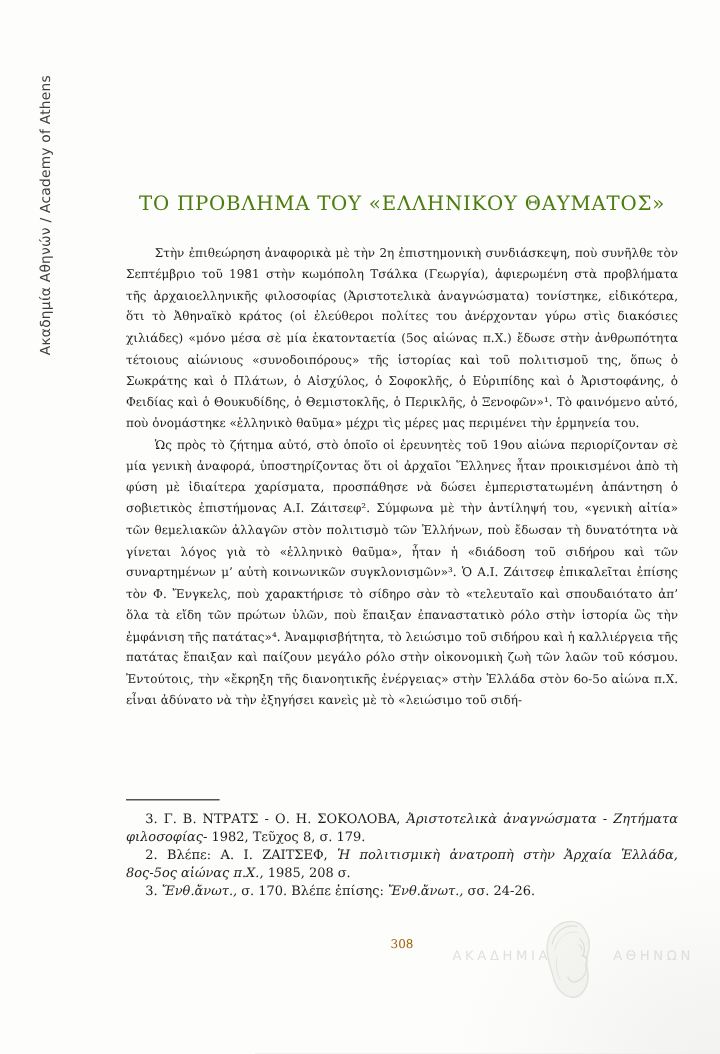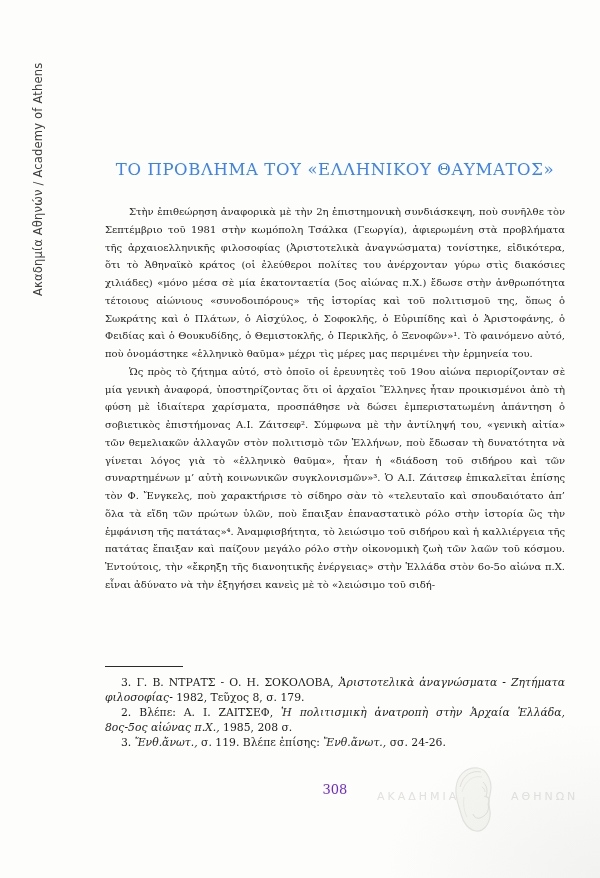--- a/index.html
+++ b/index.html
@@ -34,21 +34,21 @@
     color: #3e3e3e;
   }
   .title {
     position: absolute;
     top: 160px;
     left: 105px;
     width: 460px;
     text-align: center;
     font-size: 16.5px;
     letter-spacing: 0.6px;
-    color: #3b82f6;
+    color: #4d7c0f;
   }
   .body-block {
     position: absolute;
     top: 203px;
     left: 105px;
     width: 460px;
     height: 462px;
     overflow: hidden;
     font-size: 10px;
     line-height: 17.75px;
@@ -73,22 +73,22 @@
     text-align: justify;
   }
   .footnotes p { margin: 0; text-indent: 16px; }
   .footnotes .it { font-style: italic; }
   .page-number {
     position: absolute;
     top: 782px;
     left: 105px;
     width: 460px;
     text-align: center;
-    font-size: 13px;
-    color: #6d28d9;
+    font-size: 10px;
+    color: #a16207;
   }
   .wm-text {
     position: absolute;
     top: 790px;
     font-family: "DejaVu Sans", sans-serif;
     font-size: 11px;
     letter-spacing: 3px;
     color: #e2e1de;
     user-select: none;
   }
@@ -114,21 +114,21 @@
   <div class="body-block">
     <p>Στὴν ἐπιθεώρηση ἀναφορικὰ μὲ τὴν 2η ἐπιστημονικὴ συνδιάσκεψη, ποὺ συνῆλθε τὸν Σεπτέμβριο τοῦ 1981 στὴν κωμόπολη Τσάλκα (Γεωργία), ἀφιερωμένη στὰ προβλήματα τῆς ἀρχαιοελληνικῆς φιλοσοφίας (Ἀριστοτελικὰ ἀναγνώσματα) τονίστηκε, εἰδικότερα, ὅτι τὸ Ἀθηναϊκὸ κράτος (οἱ ἐλεύθεροι πολίτες του ἀνέρχονταν γύρω στὶς διακόσιες χιλιάδες) «μόνο μέσα σὲ μία ἑκατονταετία (5ος αἰώνας π.Χ.) ἔδωσε στὴν ἀνθρωπότητα τέτοιους αἰώνιους «συνοδοιπόρους» τῆς ἱστορίας καὶ τοῦ πολιτισμοῦ της, ὅπως ὁ Σωκράτης καὶ ὁ Πλάτων, ὁ Αἰσχύλος, ὁ Σοφοκλῆς, ὁ Εὐριπίδης καὶ ὁ Ἀριστοφάνης, ὁ Φειδίας καὶ ὁ Θουκυδίδης, ὁ Θεμιστοκλῆς, ὁ Περικλῆς, ὁ Ξενοφῶν»¹. Τὸ φαινόμενο αὐτό, ποὺ ὀνομάστηκε «ἑλληνικὸ θαῦμα» μέχρι τὶς μέρες μας περιμένει τὴν ἑρμηνεία του.</p>
     <p>Ὡς πρὸς τὸ ζήτημα αὐτό, στὸ ὁποῖο οἱ ἐρευνητὲς τοῦ 19ου αἰώνα περιορίζονταν σὲ μία γενικὴ ἀναφορά, ὑποστηρίζοντας ὅτι οἱ ἀρχαῖοι Ἕλληνες ἦταν προικισμένοι ἀπὸ τὴ φύση μὲ ἰδιαίτερα χαρίσματα, προσπάθησε νὰ δώσει ἐμπεριστατωμένη ἀπάντηση ὁ σοβιετικὸς ἐπιστήμονας Α.Ι. Ζάιτσεφ². Σύμφωνα μὲ τὴν ἀντίληψή του, «γενικὴ αἰτία» τῶν θεμελιακῶν ἀλλαγῶν στὸν πολιτισμὸ τῶν Ἑλλήνων, ποὺ ἔδωσαν τὴ δυνατότητα νὰ γίνεται λόγος γιὰ τὸ «ἑλληνικὸ θαῦμα», ἦταν ἡ «διάδοση τοῦ σιδήρου καὶ τῶν συναρτημένων μ’ αὐτὴ κοινωνικῶν συγκλονισμῶν»³. Ὁ Α.Ι. Ζάιτσεφ ἐπικαλεῖται ἐπίσης τὸν Φ. Ἔνγκελς, ποὺ χαρακτήρισε τὸ σίδηρο σὰν τὸ «τελευταῖο καὶ σπουδαιότατο ἀπ’ ὅλα τὰ εἴδη τῶν πρώτων ὑλῶν, ποὺ ἔπαιξαν ἐπαναστατικὸ ρόλο στὴν ἱστορία ὣς τὴν ἐμφάνιση τῆς πατάτας»⁴. Ἀναμφισβήτητα, τὸ λειώσιμο τοῦ σιδήρου καὶ ἡ καλλιέργεια τῆς πατάτας ἔπαιξαν καὶ παίζουν μεγάλο ρόλο στὴν οἰκονομικὴ ζωὴ τῶν λαῶν τοῦ κόσμου. Ἐντούτοις, τὴν «ἔκρηξη τῆς διανοητικῆς ἐνέργειας» στὴν Ἑλλάδα στὸν 6ο-5ο αἰώνα π.Χ. εἶναι ἀδύνατο νὰ τὴν ἐξηγήσει κανεὶς μὲ τὸ «λειώσιμο τοῦ σιδή-</p>
   </div>
 
   <div class="fn-sep"></div>
 
   <div class="footnotes">
     <p><span>3. Γ. Β. ΝΤΡΑΤΣ - Ο. Η. ΣΟΚΟΛΟΒΑ, </span><span class="it">Ἀριστοτελικὰ ἀναγνώσματα - Ζητήματα φιλοσοφίας-</span><span> 1982, Τεῦχος 8, σ. 179.</span></p>
     <p><span>2. Βλέπε: Α. Ι. ΖΑΙΤΣΕΦ, </span><span class="it">Ἡ πολιτισμικὴ ἀνατροπὴ στὴν Ἀρχαία Ἑλλάδα, 8ος-5ος αἰώνας π.Χ.,</span><span> 1985, 208 σ.</span></p>
-    <p><span>3. </span><span class="it">Ἔνθ.ἄνωτ.,</span><span> σ. 119. Βλέπε ἐπίσης: </span><span class="it">Ἔνθ.ἄνωτ.,</span><span> σσ. 24-26.</span></p>
+    <p><span>3. </span><span class="it">Ἔνθ.ἄνωτ.,</span><span> σ. 170. Βλέπε ἐπίσης: </span><span class="it">Ἔνθ.ἄνωτ.,</span><span> σσ. 24-26.</span></p>
   </div>
 
   <div class="page-number">308</div>
 
   <div class="wm-text wm-left">ΑΚΑΔΗΜΙΑ</div>
 
   <svg class="wm-emblem" viewBox="0 0 52 70" xmlns="http://www.w3.org/2000/svg">
 
     <path d="M30 3 C17 2 9 11 8 23 C7 33 11 41 13 49 C15 58 21 65 28 66 C35 67 41 60 42 51 C43 45 40 41 41 35 C42 28 45 21 41 13 C38 6 35 4 30 3 Z" fill="#f5f5f2" stroke="#e4e3e0" stroke-width="1.2"></path>
     <path d="M12 22 C15 10 24 5 33 7" fill="none" stroke="#e0dfdc" stroke-width="1"></path>

